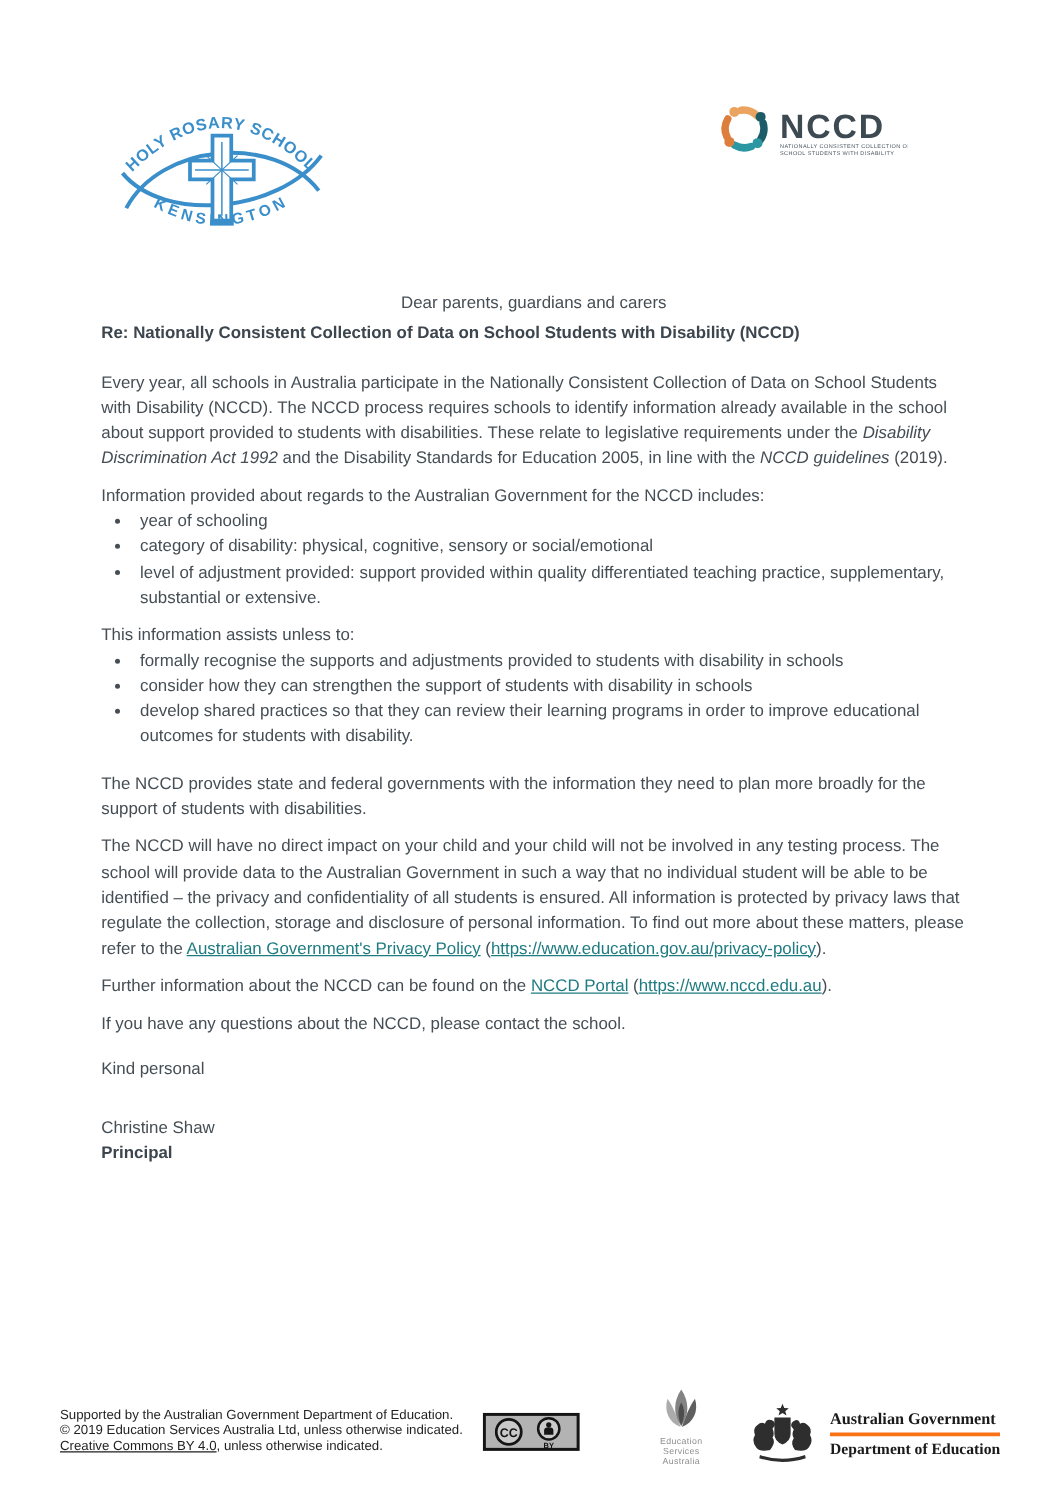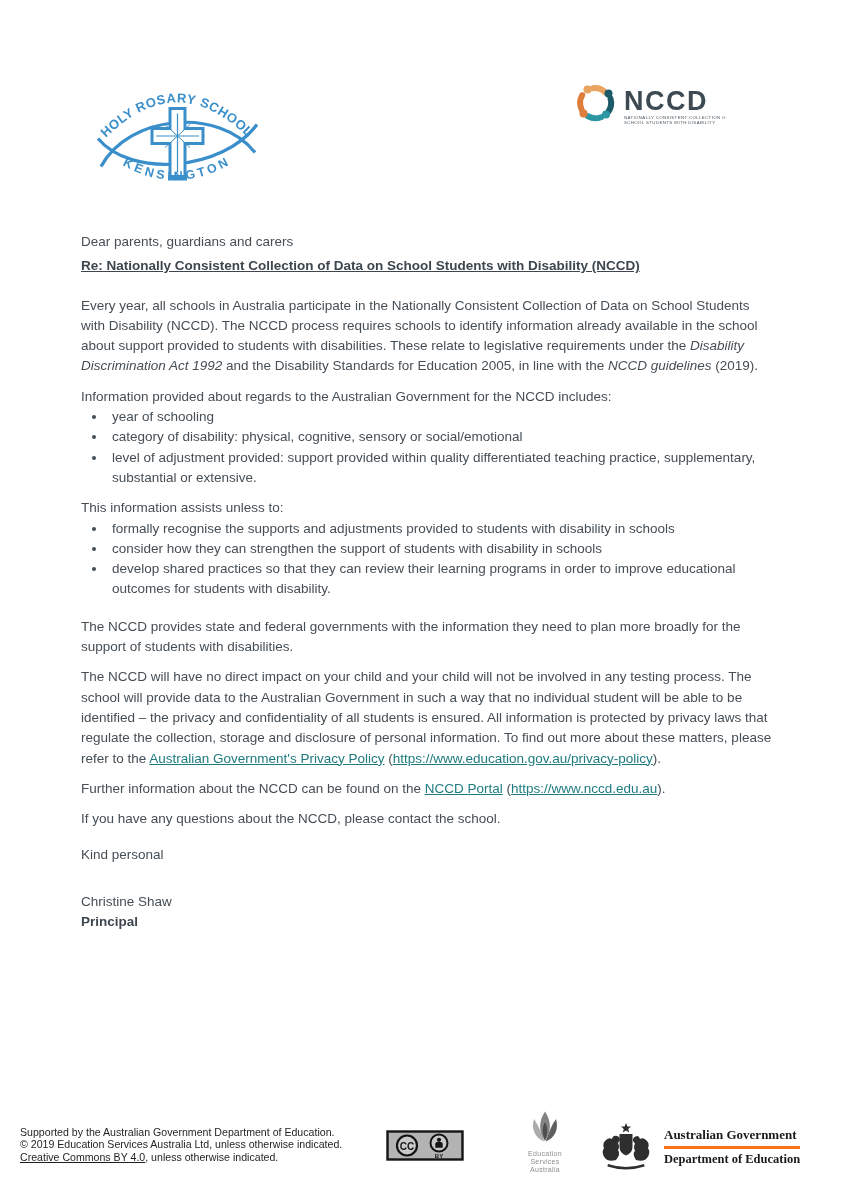--- a/index.html
+++ b/index.html
@@ -7,34 +7,34 @@
   .page {
     position:relative; width:849px; height:1200px; background:#ffffff;
     font-family:"Liberation Sans", sans-serif; color:#454e55; overflow:hidden;
   }
   
   .school-logo { position:absolute; left:95px; top:73px; width:165px; height:115px; }
   .nccd-logo  { position:absolute; left:574px; top:80px; width:152px; height:46px; }
   
   .letter { position:absolute; left:81px; top:232px; width:692px; font-size:13.5px; line-height:20.3px; }
   .letter p { margin:0 0 10px; }
-  .salutation { margin-bottom:4px !important; }
-  .subject { font-weight:bold; color:#3d464e; margin-bottom:19px !important;text-decoration:underline; }
+  .salutation { margin-bottom:4px !important;text-align:center; }
+  .subject { font-weight:bold; color:#3d464e; margin-bottom:19px !important; }
   .letter ul { margin:0 0 10px; padding-left:26px; list-style:disc; }
   .letter ul.gap-lg { margin-bottom:17px; }
   .letter li { padding-left:5px; }
   .intro-line { margin-bottom:0 !important; }
   .em { font-style:italic; }
   a.doclink { color:#1e7b80; text-decoration:underline; }
   .questions { margin-bottom:16px !important; }
   .closing { margin-bottom:26px !important; }
   .sig-name { margin-bottom:0 !important; }
   .sig-title { font-weight:bold; color:#3d464e; }
   
-  .footer-text { position:absolute; left:20px; top:1126px; font-size:10.6px; line-height:12.4px; color:#1f1f1f; }
+  .footer-text { position:absolute; left:48px; top:1126px; font-size:10.6px; line-height:12.4px; color:#1f1f1f; }
   .footer-text a { color:#1f1f1f; text-decoration:underline; }
   .cc-badge { position:absolute; left:386px; top:1130px; width:78px; height:31px; }
   .esa-logo { position:absolute; left:506px; top:1108px; width:78px; text-align:center; }
   .esa-logo .esa-text { font-size:7px; line-height:8.2px; color:#8e8e8e; margin-top:2px; letter-spacing:.3px; }
   .gov-logo { position:absolute; left:596px; top:1122px; width:225px; display:flex; align-items:center; }
   .gov-crest { width:60px; height:50px; flex:0 0 auto; }
   .gov-text { margin-left:8px; font-family:"Liberation Serif", serif; color:#1a1a1a; }
   .gov-text .l1 { font-weight:bold; font-size:13px; padding-bottom:3px; border-bottom:3px solid #f97316; }
   .gov-text .l2 { font-weight:bold; font-size:12.5px; padding-top:3px; }
 </style>

